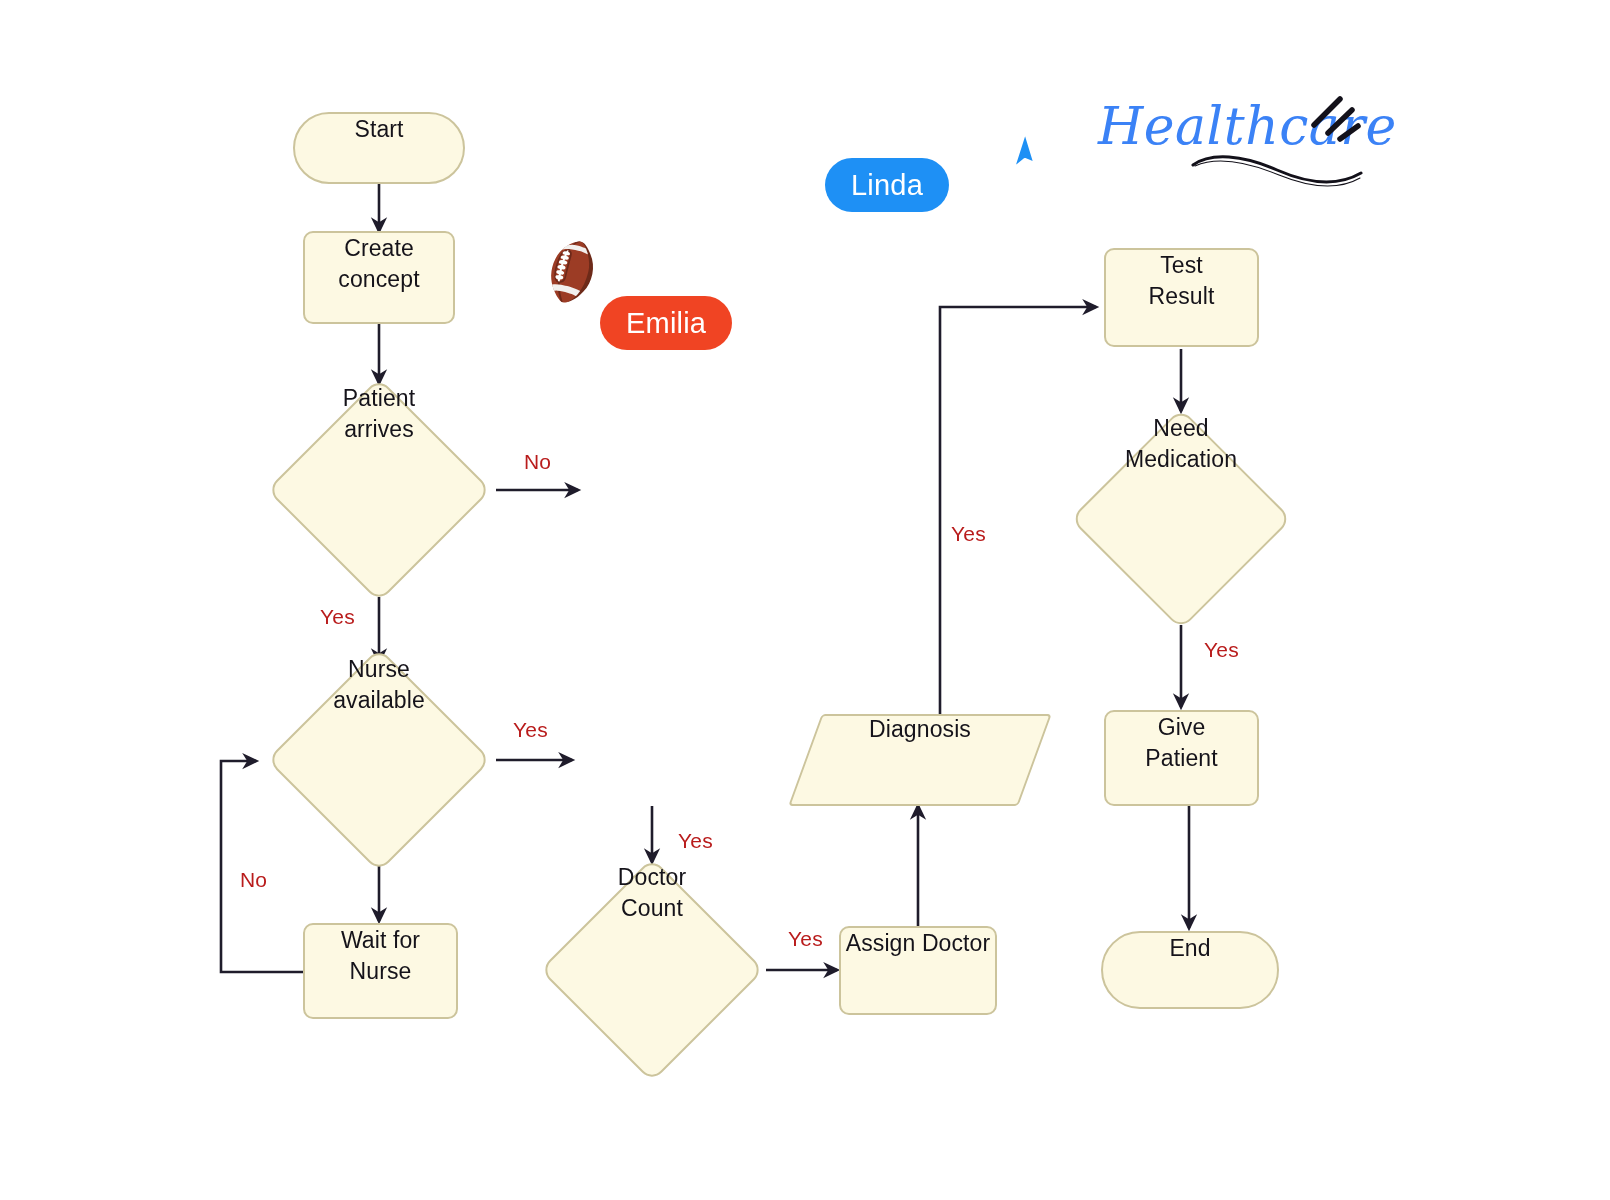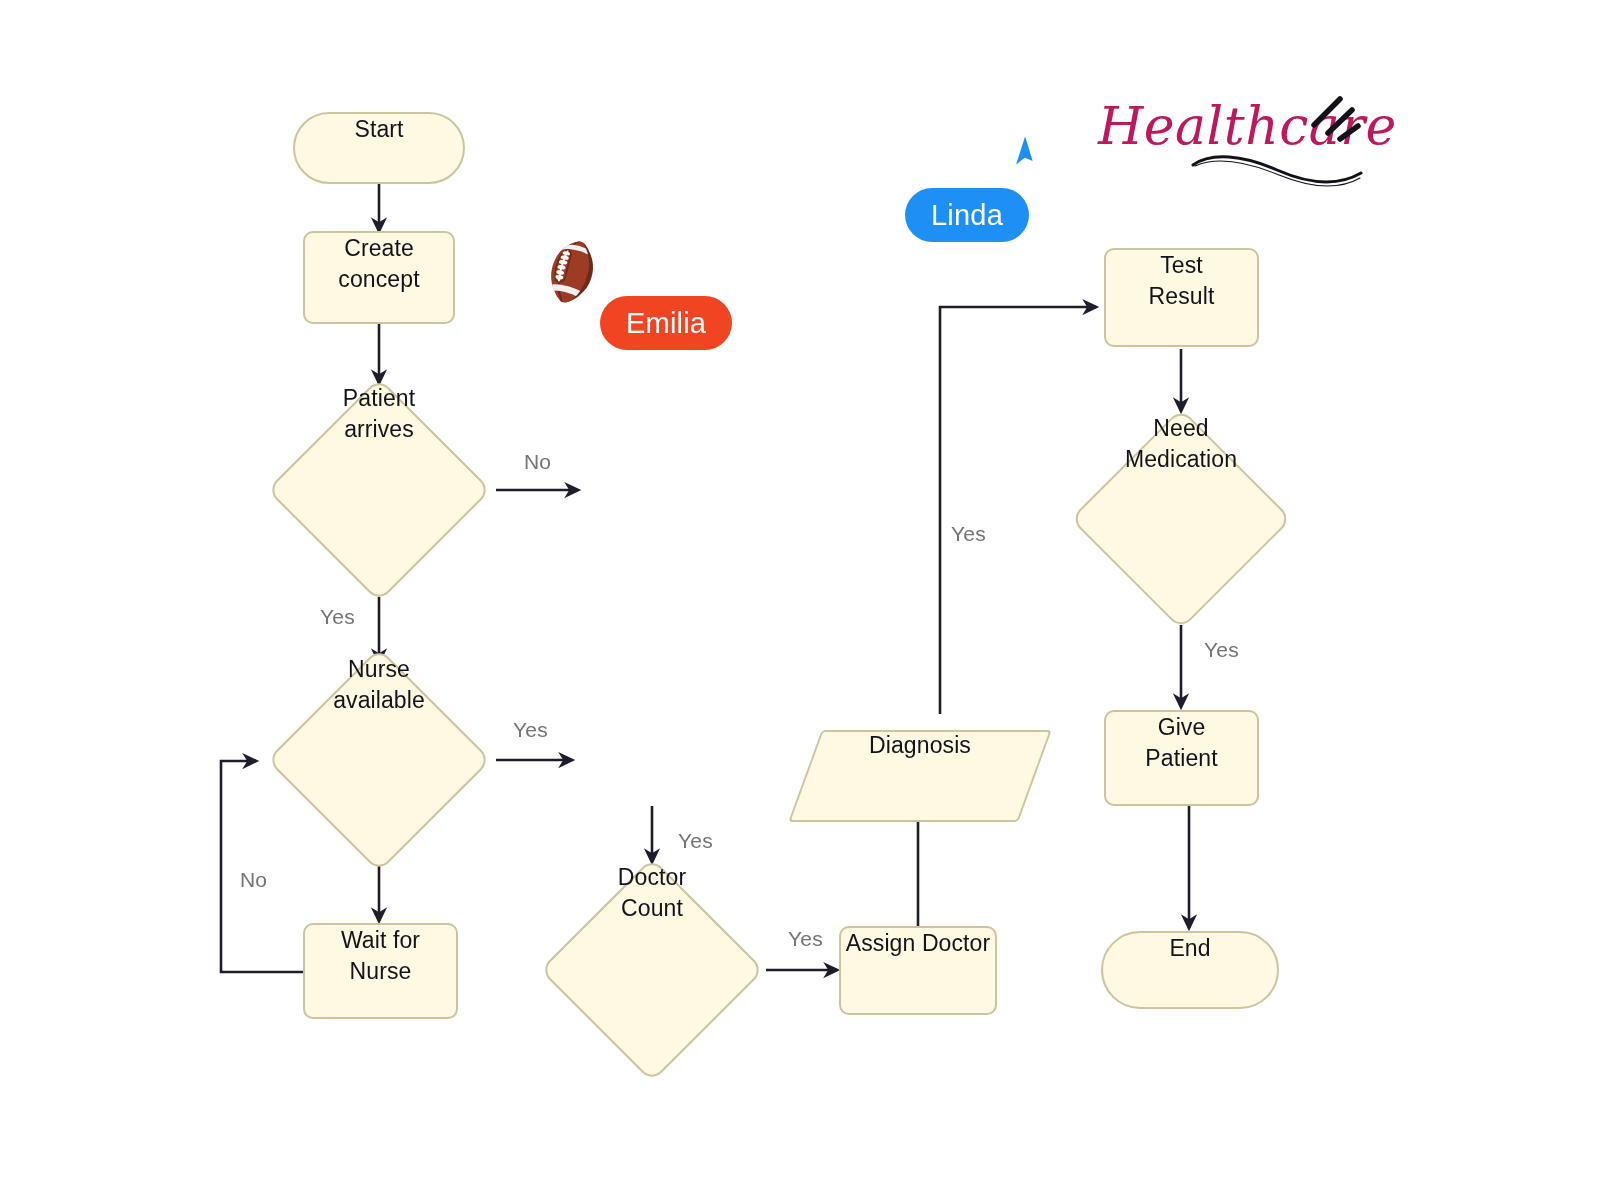--- a/index.html
+++ b/index.html
@@ -80,21 +80,21 @@
   }
   .shape-parallelogram .lbl {
     position: relative;
     z-index: 2;
   }
 
   
   .edge-label {
     position: absolute;
     font-size: 21px;
-    color: #737373;
+    color: #b91c1c;
     letter-spacing: .2px;
     white-space: nowrap;
   }
 
   
   .cursor-badge {
     position: absolute;
     display: flex;
     align-items: center;
     justify-content: center;
@@ -120,21 +120,21 @@
   }
 
   
   .title-wrap {
     position: absolute;
   }
   .title-text {
     font-family: "DejaVu Serif", serif;
     font-style: italic;
     font-size: 52px;
-    color: #be185d;
+    color: #3b82f6;
     letter-spacing: .5px;
     white-space: nowrap;
   }
   .title-deco {
     position: absolute;
   }
 </style>
 </head>
 <body>
 
@@ -209,21 +209,21 @@
   <div class="node shape-diamond" style="left:538px; top:862px; width:228px; height:216px;">
     <span class="dia-bg" style="width:155px; height:155px;"></span>
     <span class="lbl">Doctor
 Count</span>
   </div>
 
   <div class="node shape-rect" style="left:839px; top:926px; width:158px; height:89px;border-radius:10px;">
     <span class="lbl">Assign Doctor</span>
   </div>
 
-  <div class="node shape-parallelogram" style="left:805px; top:714px; width:230px; height:92px;margin-top:16px;">
+  <div class="node shape-parallelogram" style="left:805px; top:714px; width:230px; height:92px;">
     <span class="par-bg"></span>
     <span class="lbl">Diagnosis</span>
   </div>
 
   <div class="node shape-rect" style="left:1104px; top:248px; width:155px; height:99px;">
     <span class="lbl">Test
 Result</span>
   </div>
 
   <div class="node shape-diamond" style="left:1064px; top:413px; width:234px; height:212px;">
@@ -248,21 +248,21 @@
   <span class="edge-label" style="left:678px; top:829px;">Yes</span>
   <span class="edge-label" style="left:788px; top:927px;">Yes</span>
   <span class="edge-label" style="left:951px; top:522px;">Yes</span>
   <span class="edge-label" style="left:1204px; top:638px;">Yes</span>
 
   <span class="emoji-sticker" style="left:544px; top:249px;">🏈</span>
   <div class="cursor-badge" style="left:600px; top:296px; background:#f04423;text-align:right;">
     <span>Emilia</span>
   </div>
 
-  <div class="cursor-badge" style="left:905px; top:158px; background:#1e90f5;margin-top:30px;">
+  <div class="cursor-badge" style="left:825px; top:158px; background:#1e90f5;">
     <span>Linda</span>
   </div>
   <svg class="cursor-arrow" style="left:998px; top:128px;" viewBox="0 0 54 54" xmlns="http://www.w3.org/2000/svg">
     <g transform="rotate(28 27 27)">
       <path d="M 16 6 L 40 30 L 29 31 L 23 45 Z" fill="#1e90f5" stroke="#ffffff" stroke-width="3" stroke-linejoin="round"></path>
     </g>
   </svg>
 
   <div class="title-wrap" style="left:1098px; top:96px; width:270px;">
     <div class="title-text">Healthcare</div>

